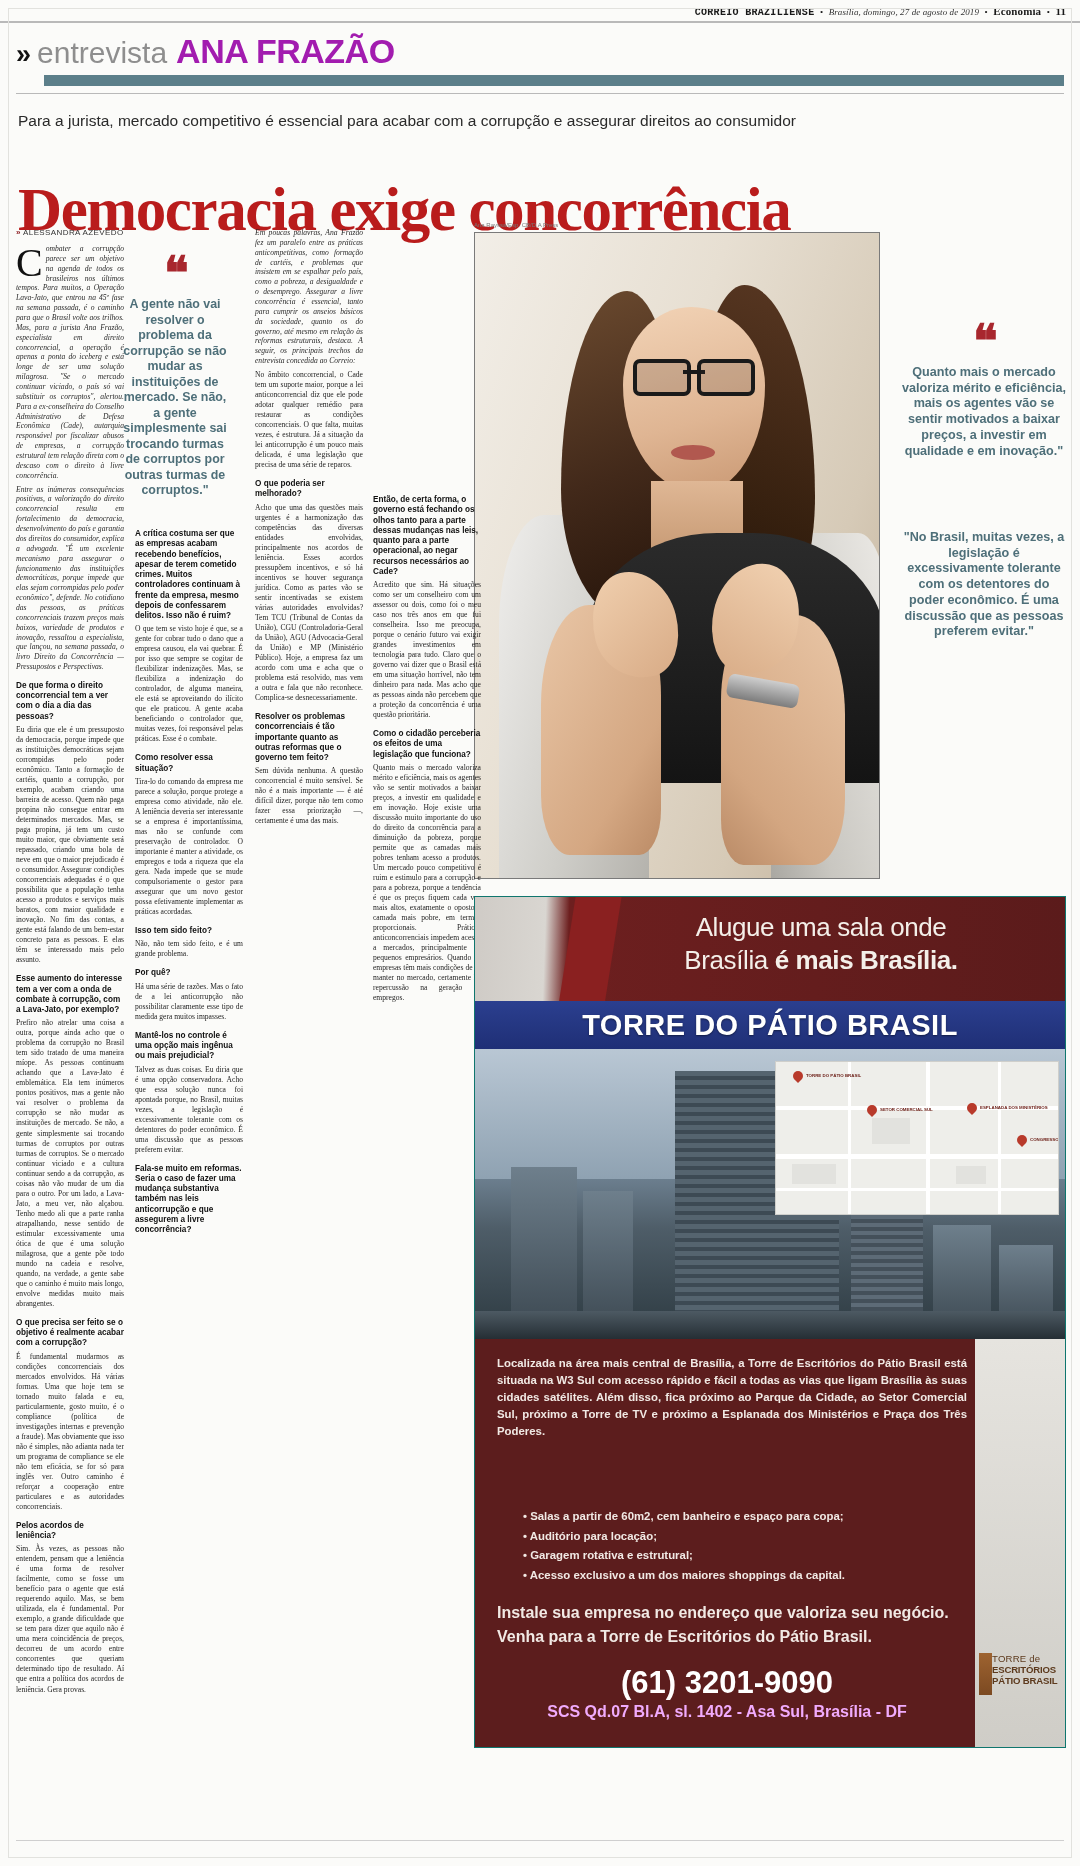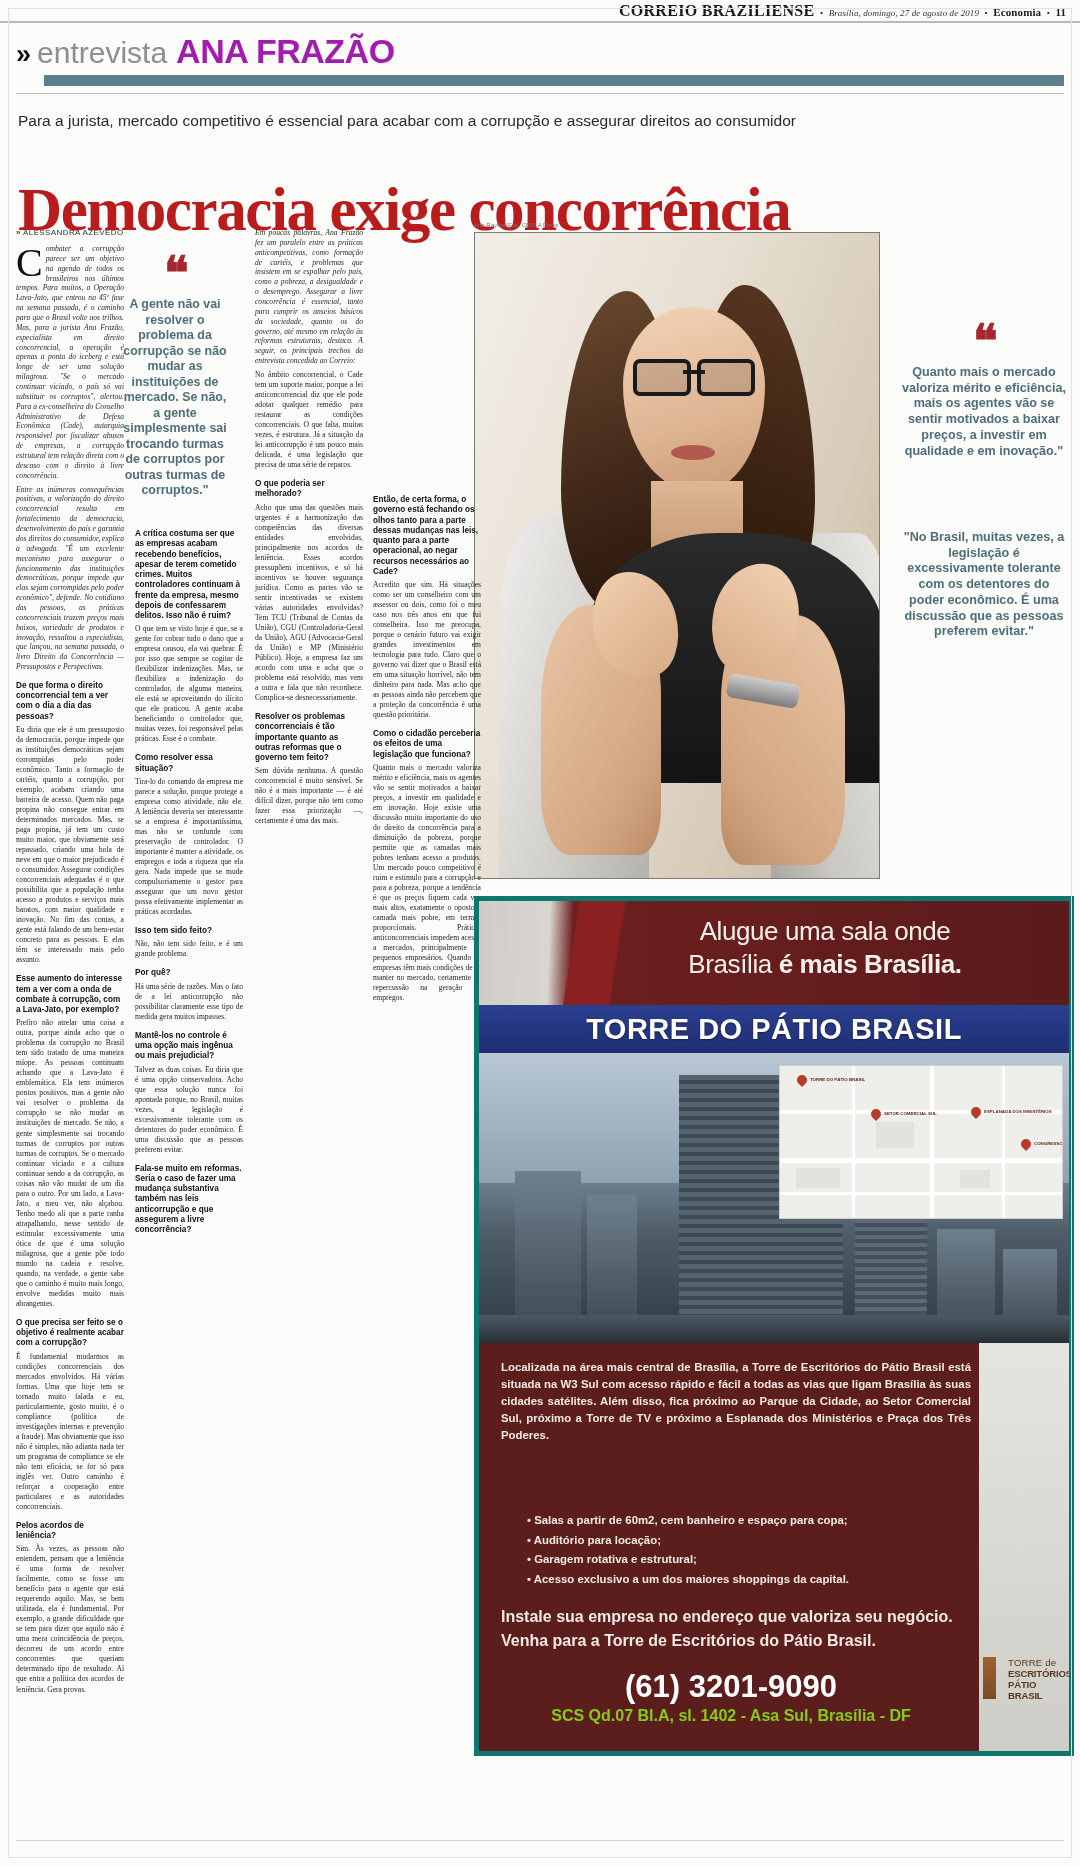--- a/index.html
+++ b/index.html
@@ -12,22 +12,22 @@
   }
   .page{width:1080px;height:1866px;position:relative;background:#fbfbf9;}
 
   
   .masthead{
     position:absolute;left:0;top:0;width:1080px;height:22px;
     display:flex;align-items:center;justify-content:flex-end;
     padding-right:14px;box-sizing:border-box;
   }
   .mh-inner{font-size:9.5px;letter-spacing:.1px;white-space:nowrap;}
-  .mh-paper{font-family:Liberation Serif, serif;font-weight:bold;font-variant:small-caps;
-    font-size:16px;letter-spacing:.3px;}
+  .mh-paper{font-family:Liberation Mono, monospace;font-weight:bold;font-variant:small-caps;
+    font-size:10px;letter-spacing:.3px;}
   .mh-date{font-style:italic;font-size:9px;color:#333;}
   .mh-sec{font-weight:bold;font-size:11px;}
   .mh-dot{font-size:9px;padding:0 3px;}
   .mh-rule{position:absolute;left:0;top:21px;width:1080px;height:2px;background:#b9b9b9;}
 
   
   .sechead{position:absolute;left:16px;top:32px;display:flex;align-items:baseline;gap:9px;}
   .chev{font-family:"Liberation Sans",sans-serif;font-weight:bold;font-size:27px;color:#111;letter-spacing:-3px;}
   .sec-kicker{font-family:"Liberation Sans",sans-serif;font-size:30px;color:#8e8e8e;font-weight:400;}
   .sec-name{font-family:"Liberation Sans",sans-serif;font-size:34px;font-weight:bold;color:#a21caf;letter-spacing:-.5px;}
@@ -124,21 +124,21 @@
     background:linear-gradient(230deg,#e9c6a6,#d3a681 72%,#b98a66);
     border-radius:34% 40% 26% 18%;}
   .ph-handR{position:absolute;left:238px;top:330px;width:86px;height:112px;
     background:linear-gradient(200deg,#f1d1b1,#d9ad88);
     border-radius:52% 48% 58% 42%/50% 55% 45% 50%;transform:rotate(12deg);}
   .ph-watch{position:absolute;left:252px;top:446px;width:72px;height:24px;
     background:linear-gradient(180deg,#cfcfcf,#7c7c7c);border-radius:7px;transform:rotate(10deg);}
 
   
   .ad{position:absolute;left:474px;top:896px;width:590px;height:850px;
-    background:#5c1d1d;overflow:hidden;border:5px solid #0f766e;}
+    background:#5c1d1d;overflow:hidden;border:1px solid #0f766e;}
   .ad-topimg{position:absolute;left:0;top:0;width:590px;height:104px;
     background:linear-gradient(92deg,#cfcbc6 0%,#d9d6d1 12%,#6d1f1f 16%,#5b1b1b 100%);}
   .ad-skew{position:absolute;left:92px;top:-16px;width:46px;height:140px;
     background:#8a2020;transform:skewX(-9deg);}
   .ad-head{position:absolute;left:112px;top:14px;width:468px;
     font-family:"Liberation Sans",sans-serif;color:#f4efe9;
     font-size:26px;line-height:1.25;text-align:center;letter-spacing:-.4px;}
   .ad-head .b{font-weight:bold;}
   .ad-band{position:absolute;left:0;top:104px;width:590px;height:48px;
     background:linear-gradient(180deg,#2b3f8f,#1f2f76);}
@@ -176,24 +176,24 @@
     color:#f1e9e4;text-align:justify;font-weight:bold;}
   .ad-bullets{position:absolute;left:48px;top:610px;width:450px;
     font-family:"Liberation Sans",sans-serif;font-size:11.4px;line-height:1.72;
     color:#f1e9e4;font-weight:bold;}
   .ad-cta{position:absolute;left:22px;top:704px;width:470px;
     font-family:"Liberation Sans",sans-serif;font-size:16px;line-height:1.5;
     color:#f1e9e4;font-weight:bold;}
   .ad-phone{position:absolute;left:22px;top:768px;width:460px;text-align:center;
     font-family:"Liberation Sans",sans-serif;font-size:31px;font-weight:bold;color:#ffffff;}
   .ad-addr{position:absolute;left:12px;top:806px;width:480px;text-align:center;
-    font-family:"Liberation Sans",sans-serif;font-size:16px;font-weight:bold;color:#84cc16;}
+    font-family:"Liberation Sans",sans-serif;font-size:16px;font-weight:bold;color:#f0abfc;}
   .ad-side{position:absolute;left:500px;top:442px;width:90px;height:408px;
     background:linear-gradient(180deg,#e6e4df,#cfcdc7);}
-  .ad-logo{position:absolute;left:504px;top:756px;width:84px;display:flex;gap:12px;align-items:flex-start;}
+  .ad-logo{position:absolute;left:504px;top:756px;width:84px;display:flex;gap:0;align-items:flex-start;}
   .ad-logo-bar{width:13px;height:42px;background:linear-gradient(180deg,#9e6330,#7c4a22);flex:none;}
   .ad-logo-txt{font-family:"Liberation Sans",sans-serif;font-size:9.6px;line-height:1.15;color:#5d3a1d;}
   .ad-logo-txt .l1{letter-spacing:.2px;}
   .ad-logo-txt .l2{font-weight:bold;letter-spacing:-.2px;}
   .ad-logo-txt .l3{font-weight:bold;letter-spacing:-.2px;}
 
   .frame{position:absolute;left:8px;top:8px;width:1062px;height:1848px;
     border:1px solid #e2e2de;pointer-events:none;}
   .botline{position:absolute;left:16px;top:1840px;width:1048px;height:1px;background:#cfcfcf;}
 </style>

